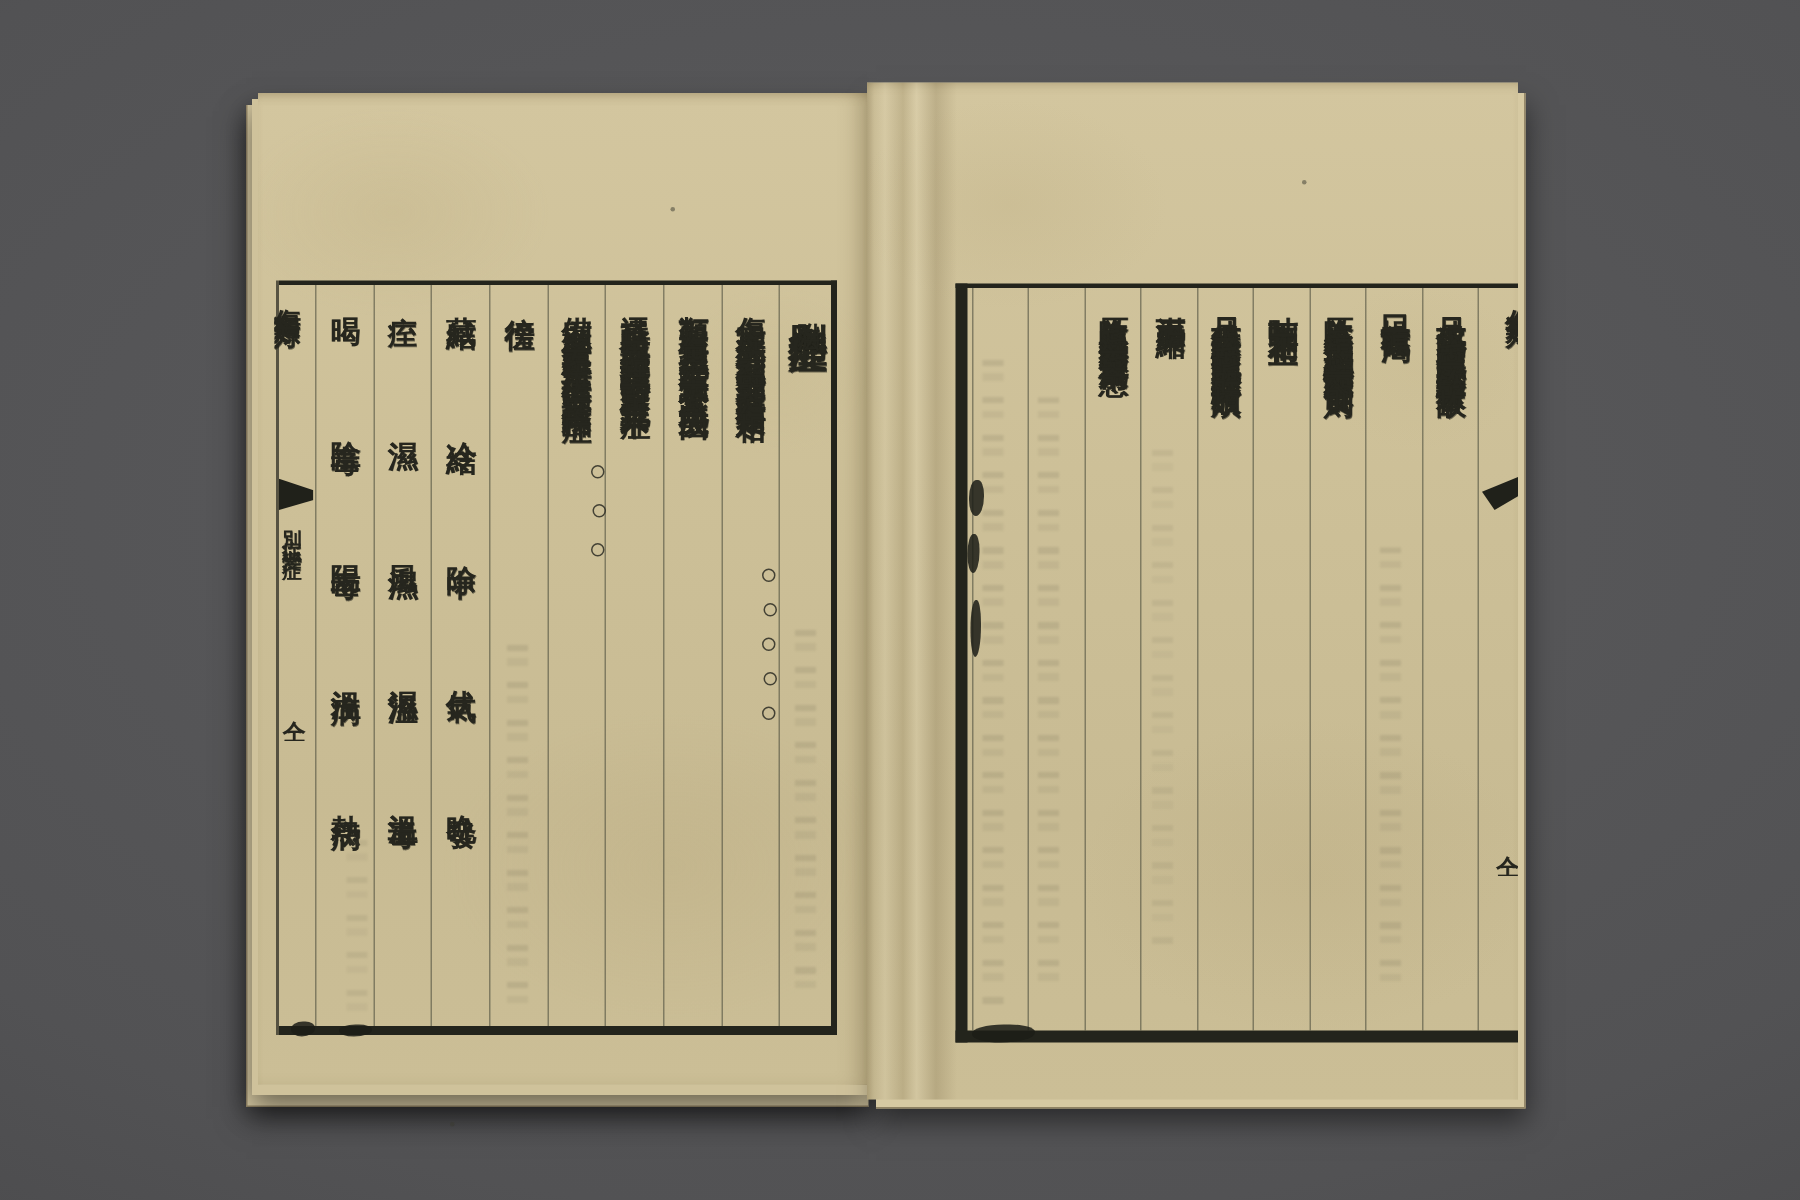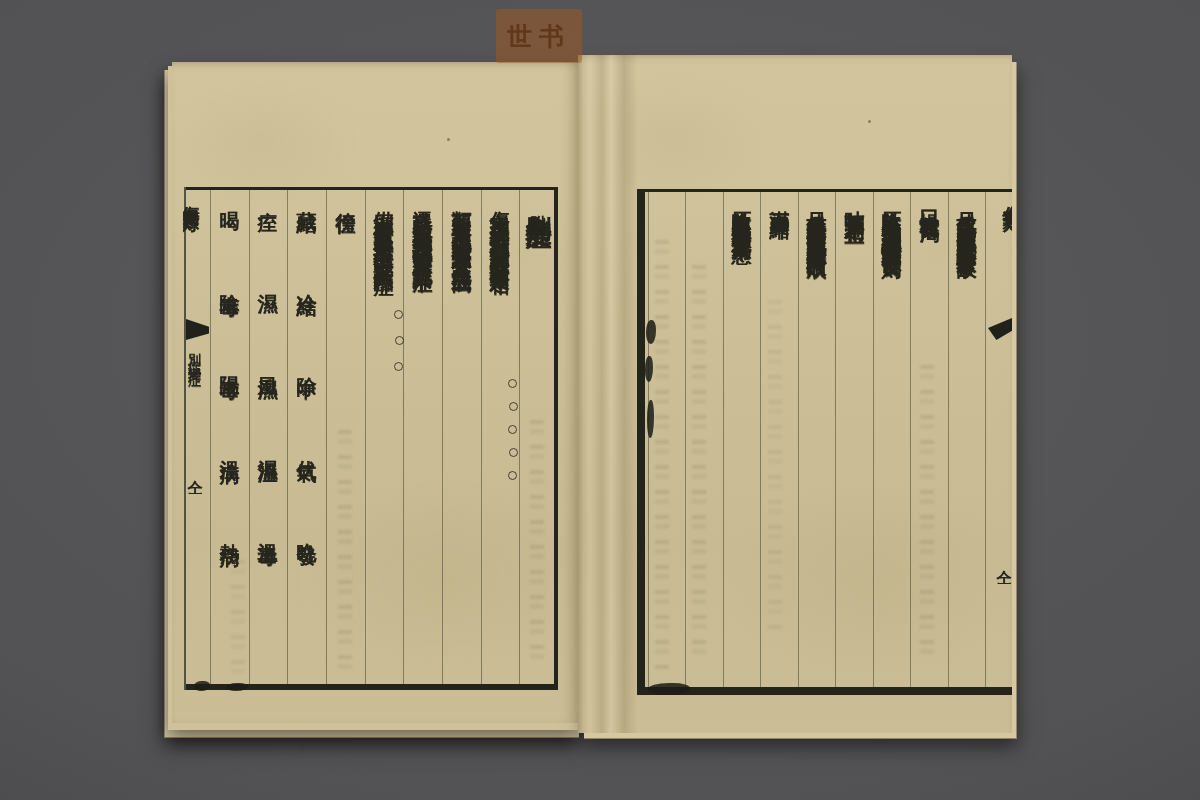--- a/index.html
+++ b/index.html
@@ -187,17 +187,14 @@
   <div class="ghost" style="left:332px;top:430px;width:26px;height:250px;"></div>
   <div class="ghost" style="left:524px;top:420px;width:26px;height:240px;"></div>
   <div class="ghost" style="left:226px;top:560px;width:24px;height:115px;opacity:.35;"></div>
 
   <div class="smudge" style="left:194px;top:681px;width:16px;height:10px;"></div>
   <div class="smudge" style="left:226px;top:683px;width:22px;height:8px;"></div>
   <div class="speck" style="left:447px;top:138px;width:3px;height:3px;"></div>
   <div class="speck" style="left:868px;top:120px;width:3px;height:3px;"></div>
   <div class="speck" style="left:300px;top:748px;width:3px;height:3px;"></div>
 
-  <div class="watermark">
-    <span>世书</span>
-  </div>
 
 </div>
 
 </body></html>

